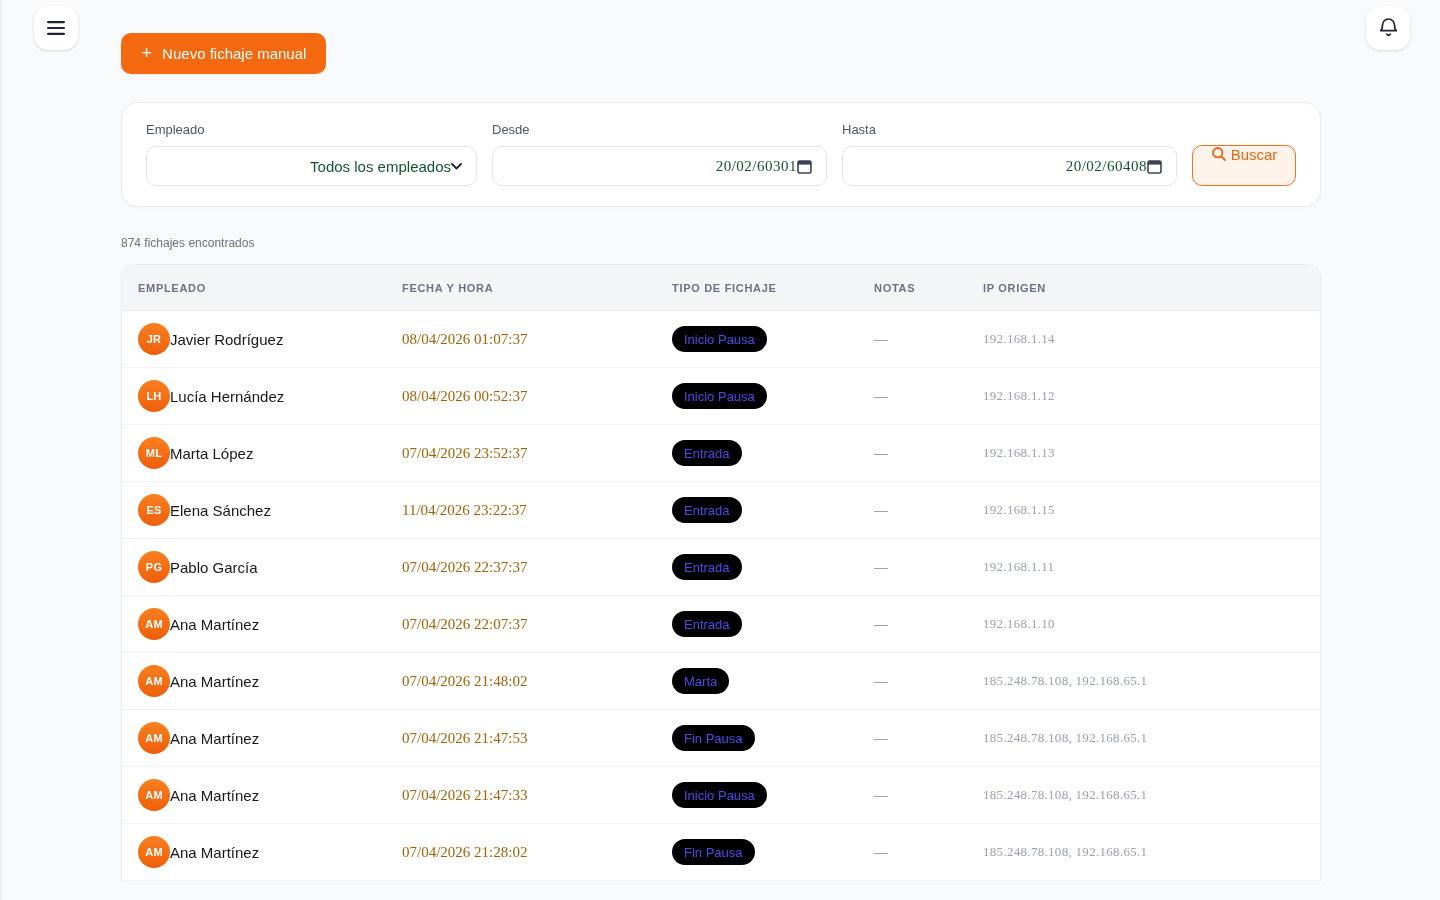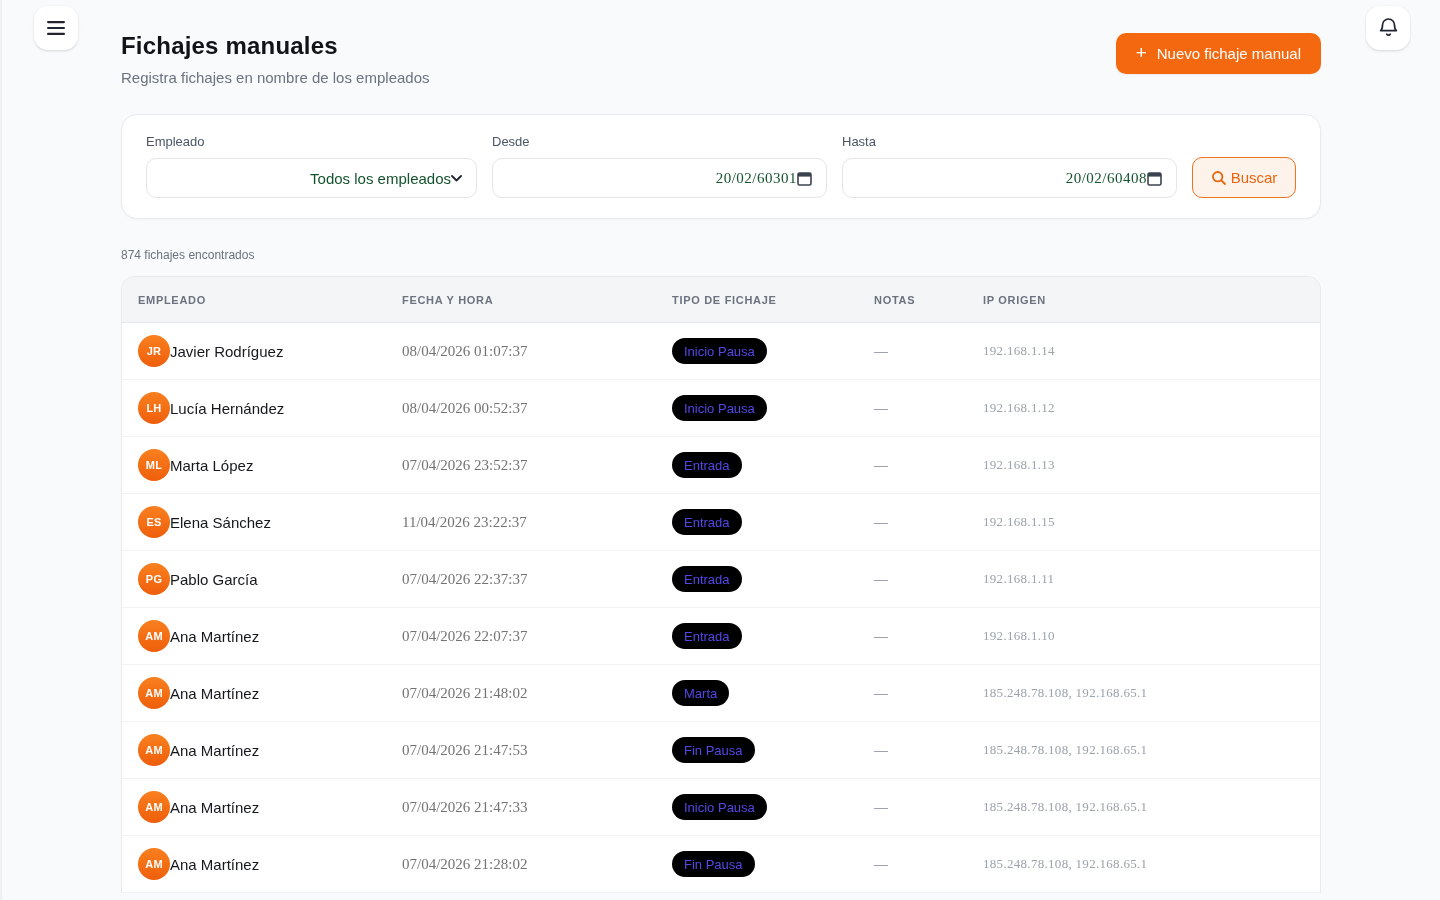--- a/index.html
+++ b/index.html
@@ -61,21 +61,21 @@
     height: 40px; background: #fff;
     border: 1px solid #e3e5e9; border-radius: 10px;
     display: flex; align-items: center; justify-content: flex-end;
     padding: 0 14px 0 16px;
     font-size: 15px; color: #14532d; cursor: pointer;
   }
   .control .val { white-space: nowrap; }
   .date-val { font-size: 15px; letter-spacing: .5px; }
   .search-btn {
     height: 41px; width: 104px;
-    display: inline-flex; align-items: center; justify-content: center; gap: 4px;
+    display: inline-flex; align-items: flex-start; justify-content: center; gap: 4px;
     background: #fef3ea; color: #e8650f;
     border: 1.5px solid #f0731f; border-radius: 10px;
     font-size: 15px; font-weight: 500; font-family: inherit; cursor: pointer;
   }
 
   .results-count { margin-top: 29px; font-size: 12px; color: #6b7280; }
 
   
   .table-card {
     margin-top: 14px;
@@ -102,21 +102,21 @@
   .trow { height: 57px; border-bottom: 1px solid #f1f3f5; background: #fff; }
   .cell-emp { display: flex; align-items: center; }
   .avatar {
     width: 32px; height: 32px; border-radius: 50%;
     background: linear-gradient(180deg, #f9801f, #ef5e0b);
     color: #fff; font-size: 11px; font-weight: 700;
     display: flex; align-items: center; justify-content: center;
     flex: 0 0 32px; letter-spacing: .2px;
   }
   .emp-name { font-size: 15px; color: #17181c; }
-  .cell-date { font-size: 15px; color: #737373; }
+  .cell-date { font-size: 15px; color: #a16207; }
   .badge {
     display: inline-flex; align-items: center;
     height: 26px; padding: 0 12px; border-radius: 999px;
     background: #000000; color: #5347e8;
     font-size: 13px; font-weight: 500; width: fit-content;
   }
   .cell-notes { font-size: 14px; color: #9ca3af; }
   .cell-ip { font-size: 13px; color: #9aa2ac; letter-spacing: .3px; }
 
   svg { display: block; }
@@ -139,24 +139,20 @@
     <svg width="21" height="22" viewBox="0 0 21 22" fill="none" stroke="#1f2430" stroke-width="1.7" stroke-linecap="round" stroke-linejoin="round">
       <path d="M16.5 8a6 6 0 1 0-12 0c0 4.2-1.8 5.7-1.8 5.7h15.6S16.5 12.2 16.5 8"></path>
       <path d="M12.2 17.2a2 2 0 0 1-3.4 0"></path>
     </svg>
   </span>
 </button>
 
 <div class="content">
 
   <div class="page-head">
-    <div>
-      <div class="page-title">Fichajes manuales</div>
-      <div class="page-subtitle">Registra fichajes en nombre de los empleados</div>
-    </div>
     <button class="primary-btn">
       <span class="plus">+</span>
       <span>Nuevo fichaje manual</span>
     </button>
   </div>
 
   <div class="filter-card">
     <div class="field f-employee">
       <span class="field-label">Empleado</span>
       <div class="control">

